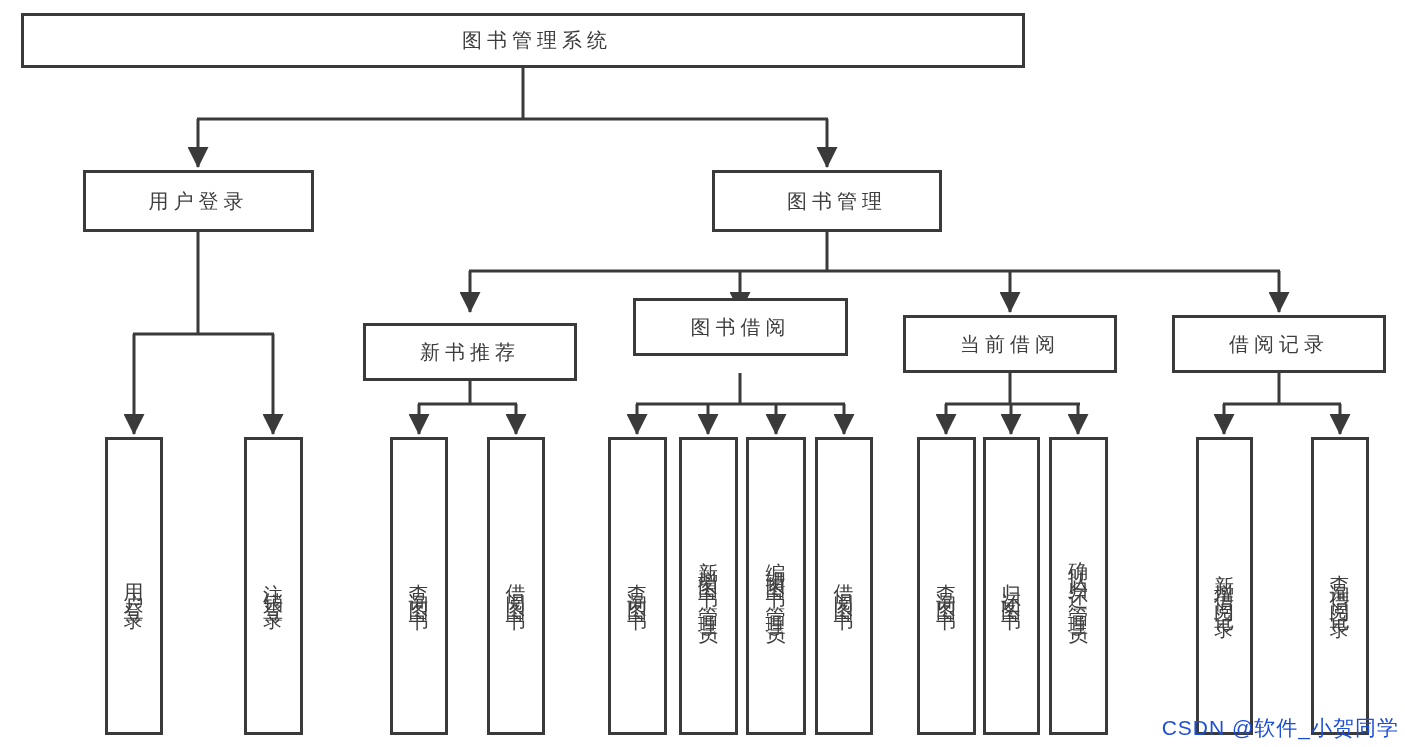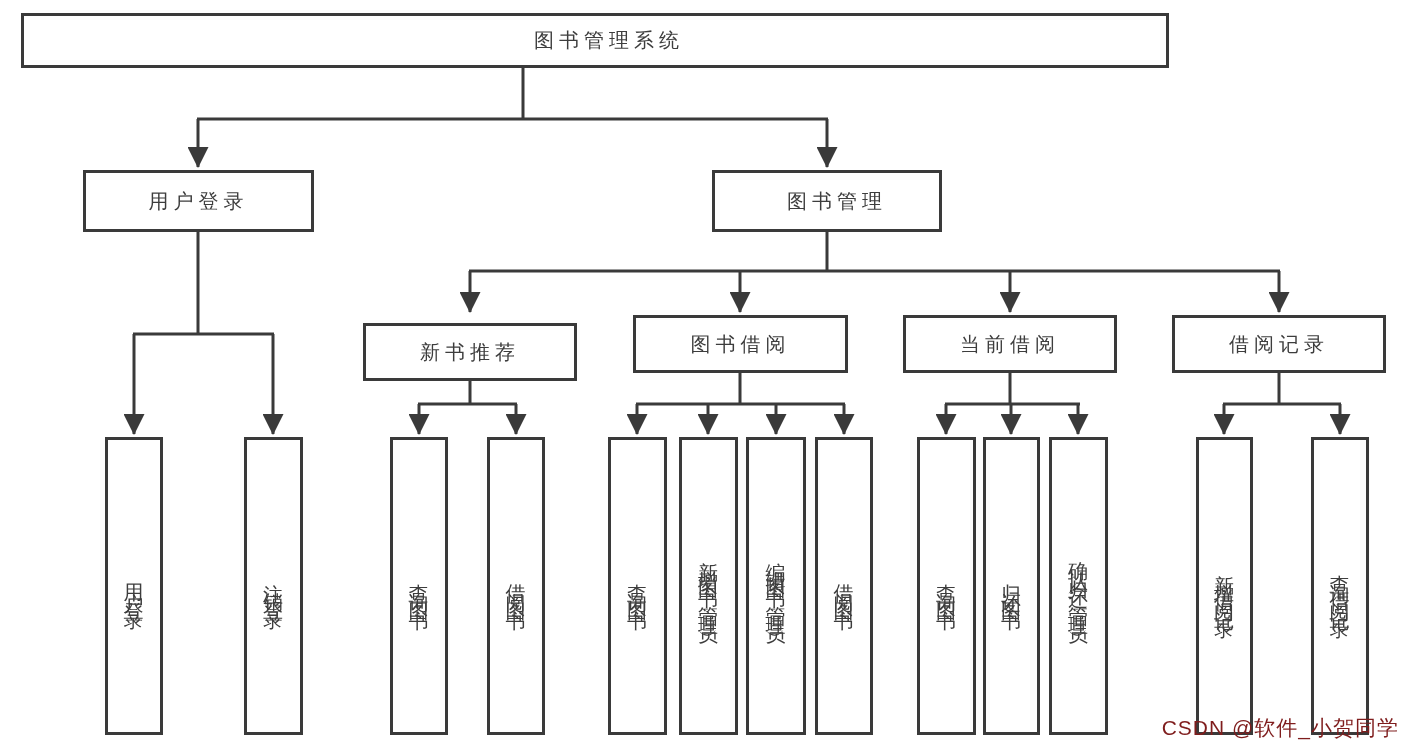--- a/index.html
+++ b/index.html
@@ -5,21 +5,21 @@
   html,body{margin:0;padding:0;background:#ffffff;}
   body{width:1405px;height:747px;position:relative;overflow:hidden;
        font-family:"Liberation Sans","DejaVu Sans",sans-serif;}
   #stage{position:absolute;inset:0;}
   svg.wires{position:absolute;left:0;top:0;}
   .box{position:absolute;box-sizing:border-box;border:3px solid #3a3a3a;background:#ffffff;
        display:flex;align-items:center;justify-content:center;color:#3d3d3d;}
   .hbox{font-size:20px;letter-spacing:5px;white-space:nowrap;}
   .vbox{writing-mode:vertical-rl;text-orientation:mixed;font-size:20px;letter-spacing:9px;
         line-height:1;}
-  .watermark{position:absolute;right:6px;bottom:5px;color:#7f1d1d;font-size:21px;
+  .watermark{position:absolute;right:6px;bottom:5px;color:#1d4ed8;font-size:21px;
              letter-spacing:1px;white-space:nowrap;}
 </style>
 </head>
 <body>
 
 <div id="stage">
 
   <svg class="wires" width="1405" height="747" viewBox="0 0 1405 747">
     <defs>
       <marker id="arrow" viewBox="0 0 10 10" refX="9.5" refY="5" markerWidth="8" markerHeight="7" orient="auto">
@@ -56,27 +56,27 @@
       <line x1="946" y1="404" x2="946" y2="434" marker-end="url(#arrow)"></line>
       <line x1="1011" y1="404" x2="1011" y2="434" marker-end="url(#arrow)"></line>
       <line x1="1078" y1="404" x2="1078" y2="434" marker-end="url(#arrow)"></line>
 
       <path d="M1279,373 V404 M1223,404 H1341"></path>
       <line x1="1224" y1="404" x2="1224" y2="434" marker-end="url(#arrow)"></line>
       <line x1="1340" y1="404" x2="1340" y2="434" marker-end="url(#arrow)"></line>
     </g>
   </svg>
 
-  <div class="box hbox" style="left:21px;top:13px;width:1148px;height:55px;padding-left:28px;">图书管理系统</div>
+  <div class="box hbox" style="left:21px;top:13px;width:1004px;height:55px;padding-left:28px;">图书管理系统</div>
 
   <div class="box hbox" style="left:83px;top:170px;width:231px;height:62px;">用户登录</div>
   <div class="box hbox" style="left:712px;top:170px;width:230px;height:62px;padding-left:20px;">图书管理</div>
 
   <div class="box hbox" style="left:363px;top:323px;width:214px;height:58px;">新书推荐</div>
-  <div class="box hbox" style="left:633px;top:315px;width:215px;height:58px;">图书借阅</div>
+  <div class="box hbox" style="left:633px;top:298px;width:215px;height:58px;">图书借阅</div>
   <div class="box hbox" style="left:903px;top:315px;width:214px;height:58px;">当前借阅</div>
   <div class="box hbox" style="left:1172px;top:315px;width:214px;height:58px;">借阅记录</div>
 
   <div class="box vbox" style="left:105px;top:437px;width:58px;height:298px;">用户登录</div>
   <div class="box vbox" style="left:244px;top:437px;width:59px;height:298px;">注销登录</div>
 
   <div class="box vbox" style="left:390px;top:437px;width:58px;height:298px;">查询图书</div>
   <div class="box vbox" style="left:487px;top:437px;width:58px;height:298px;">借阅图书</div>
 
   <div class="box vbox" style="left:608px;top:437px;width:59px;height:298px;">查询图书</div>

